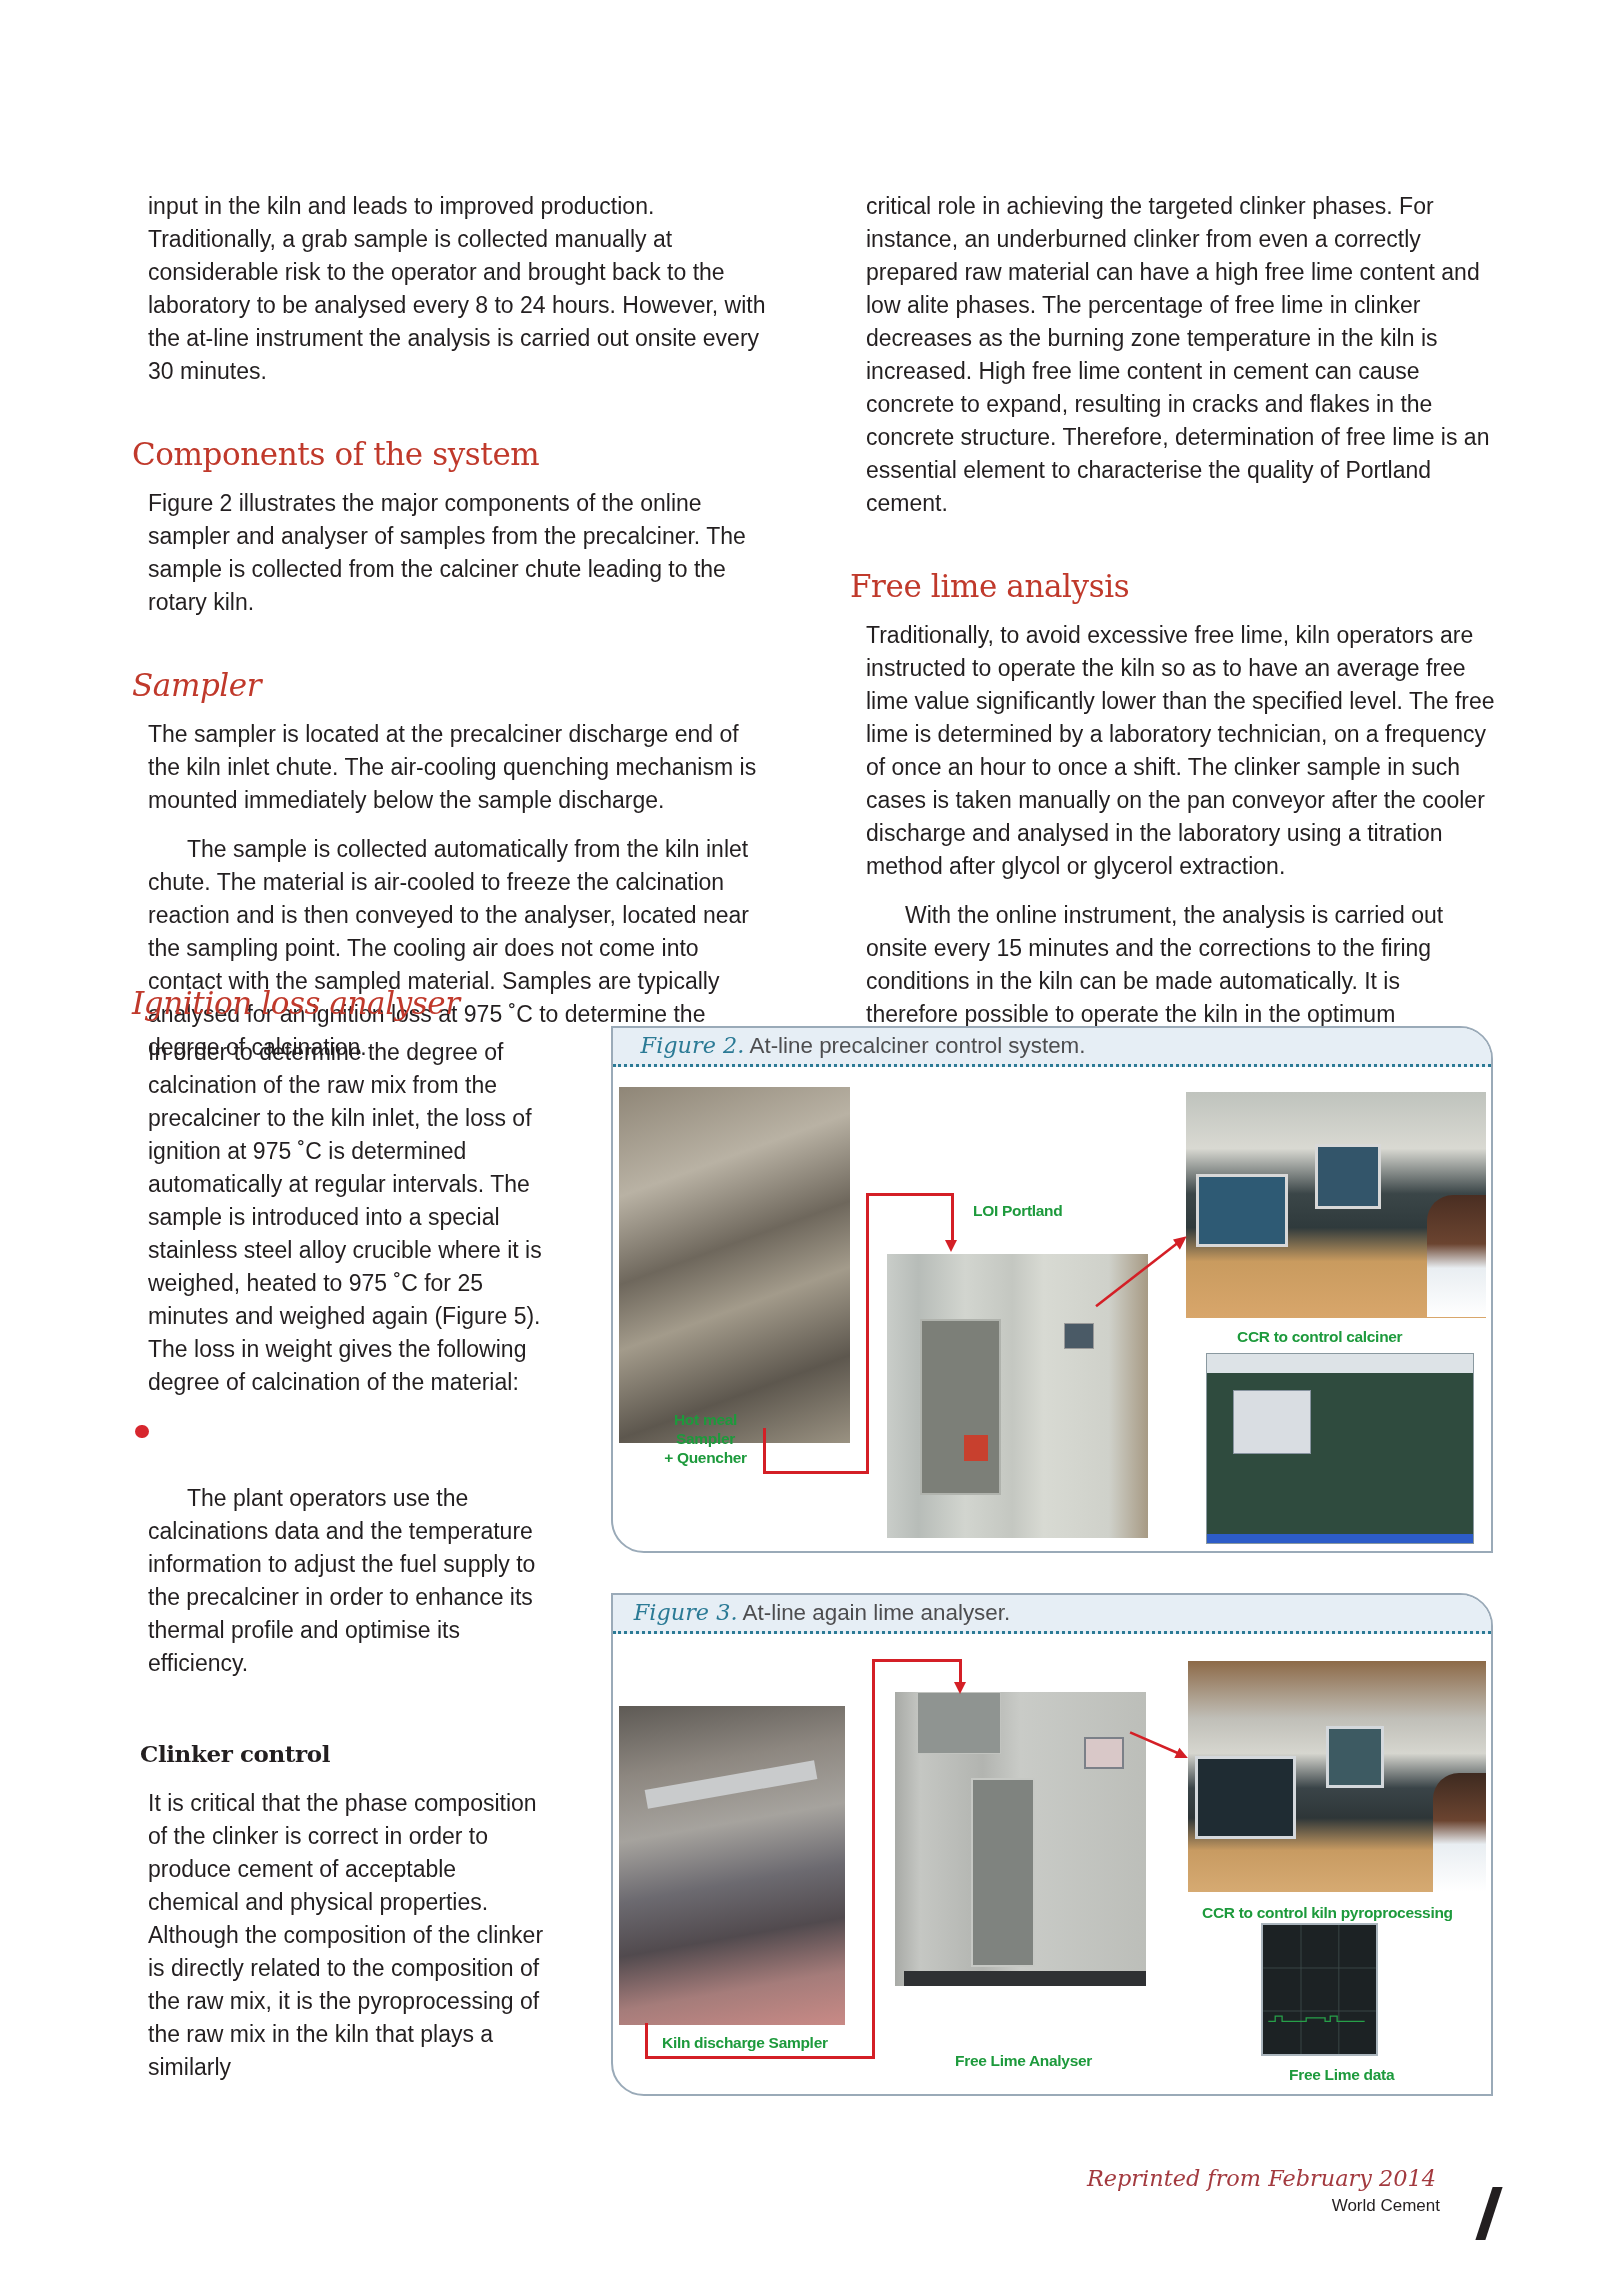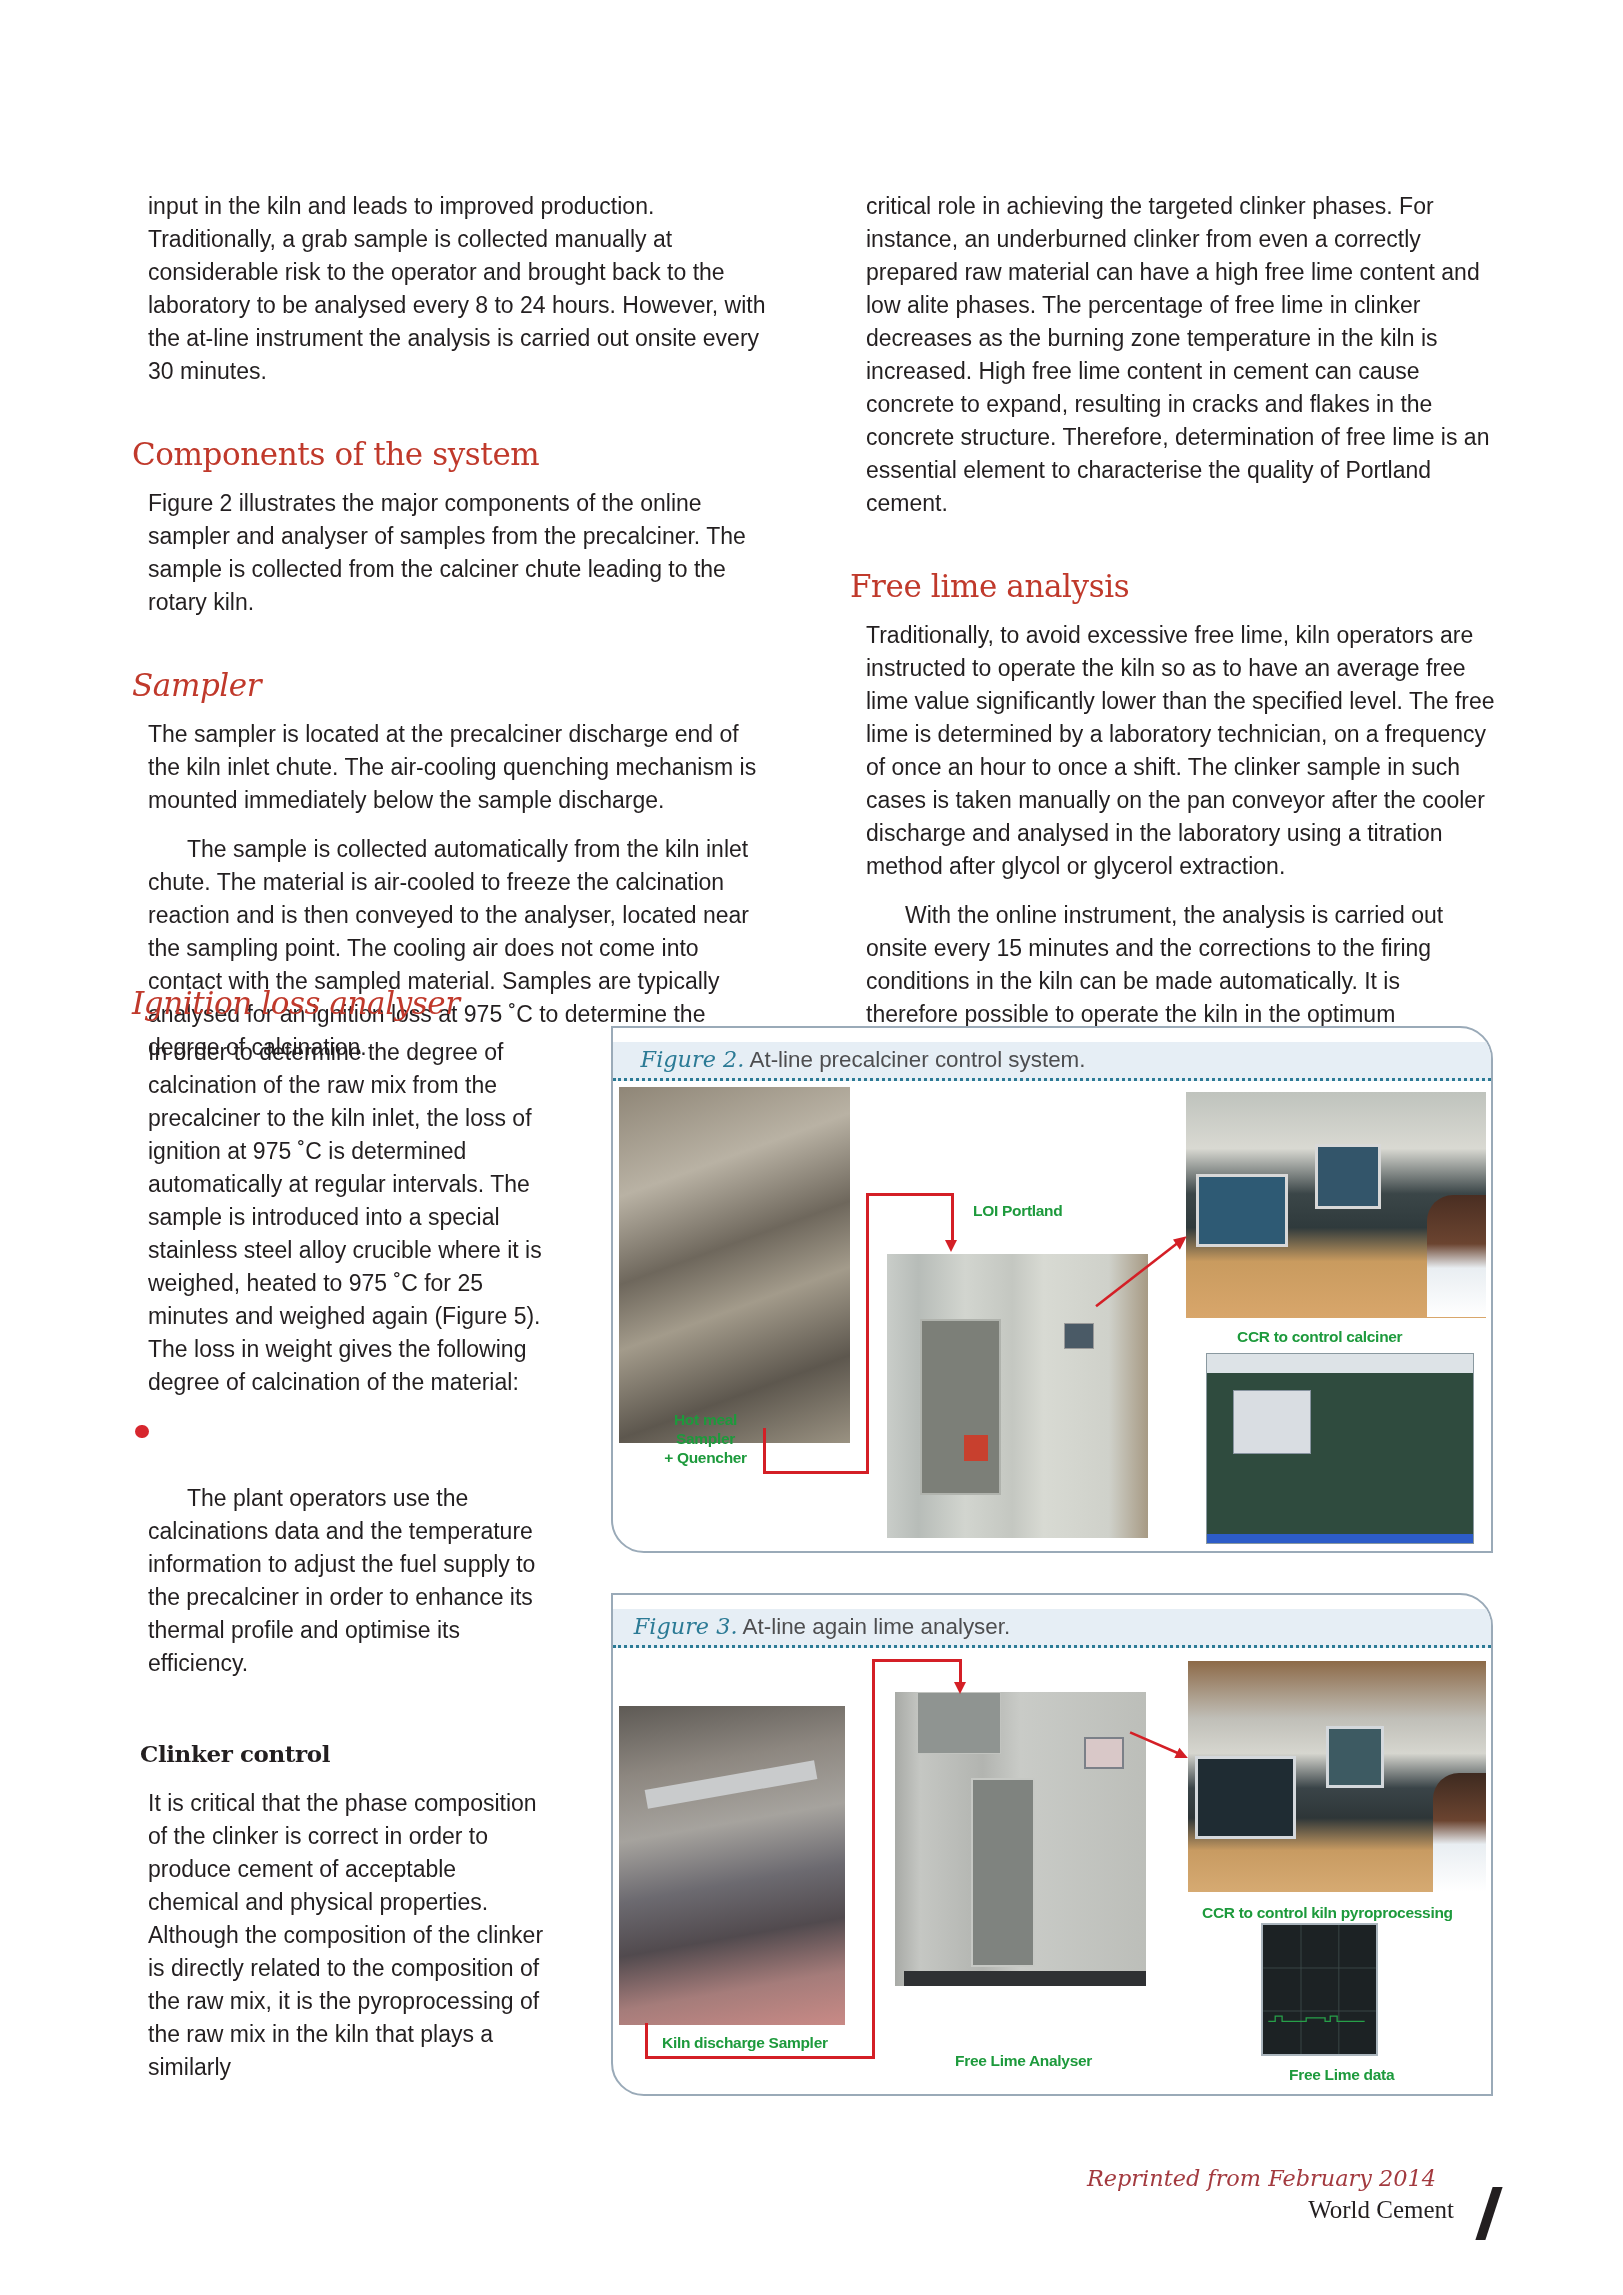--- a/index.html
+++ b/index.html
@@ -8,30 +8,30 @@
   .col p { margin:16px; }
   .indent { text-indent:39px; }
   .h-red { font-family:"DejaVu Serif", serif; color:#c0392b; font-size:31px; line-height:34px; margin:0; font-weight:normal; letter-spacing:-0.4px; }
   .h-red.it { font-style:italic; }
   .h-black { font-family:"DejaVu Serif", serif; color:#231f20; font-size:23px; line-height:34px; margin:8px; font-weight:bold; letter-spacing:-0.4px; }
   .gap { height:33px; }
   .bullet { display:flex; }
   .bullet .dot { width:13.8px; height:13.8px; border-radius:50%; background:#d7262e; margin:9.5px 26px 0 3.4px; flex-shrink:0; }
 
   .figbox { position:absolute; border:2.2px solid #9aaab8; border-radius:0 33px 0 33px; background:#ffffff; overflow:hidden; }
-  .fighead { position:absolute; left:0; right:0; top:0; height:36px; background:#e6eef5; border-bottom:3.4px dotted #2b7a95;margin-top:14px; }
+  .fighead { position:absolute; left:0; right:0; top:0; height:36px; background:#e6eef5; border-bottom:3.4px dotted #2b7a95; }
   .figcap { position:absolute; left:27.6px; top:3.4px; font-size:22.4px; line-height:29px; color:#4d4d4f; white-space:nowrap; }
   .figcap .fignum { font-family:"DejaVu Serif", serif; font-style:italic; color:#2b7a95; }
 
   .photo { position:absolute; }
   .lbl { position:absolute; font-family:"Liberation Sans", sans-serif; font-weight:bold; color:#1d9a3c; font-size:15.5px; line-height:19px; text-align:center; white-space:nowrap; letter-spacing:-0.3px; }
   .redline { position:absolute; background:#d41f26; }
 
   .footer-reprint { position:absolute; right:188px; top:2165px; font-family:"DejaVu Serif", serif; font-style:italic; color:#a33a3f; font-size:22.4px; white-space:nowrap; }
-  .footer-brand { position:absolute; right:170px; top:2196px; font-family:Liberation Serif, serif; color:#231f20; font-size:25px; white-space:nowrap; }
+  .footer-brand { position:absolute; right:184px; top:2196px; font-family:Liberation Sans, sans-serif; color:#231f20; font-size:17px; white-space:nowrap; }
   .slash { position:absolute; left:1484px; top:2187px; width:10.3px; height:53px; background:#231f20; transform:skewX(-18deg); }
 </style>
 </head>
 <body>
 
 <div class="col" style="left:132px; top:174px; width:654px;">
   <p>input in the kiln and leads to improved production. Traditionally, a grab sample is collected manually at considerable risk to the operator and brought back to the laboratory to be analysed every 8 to 24 hours. However, with the at-line instrument the analysis is carried out onsite every 30 minutes.</p>
   <div class="gap"></div>
   <h2 class="h-red">Components of the system</h2>
   <p>Figure 2 illustrates the major components of the online sampler and analyser of samples from the precalciner. The sample is collected from the calciner chute leading to the rotary kiln.</p>

